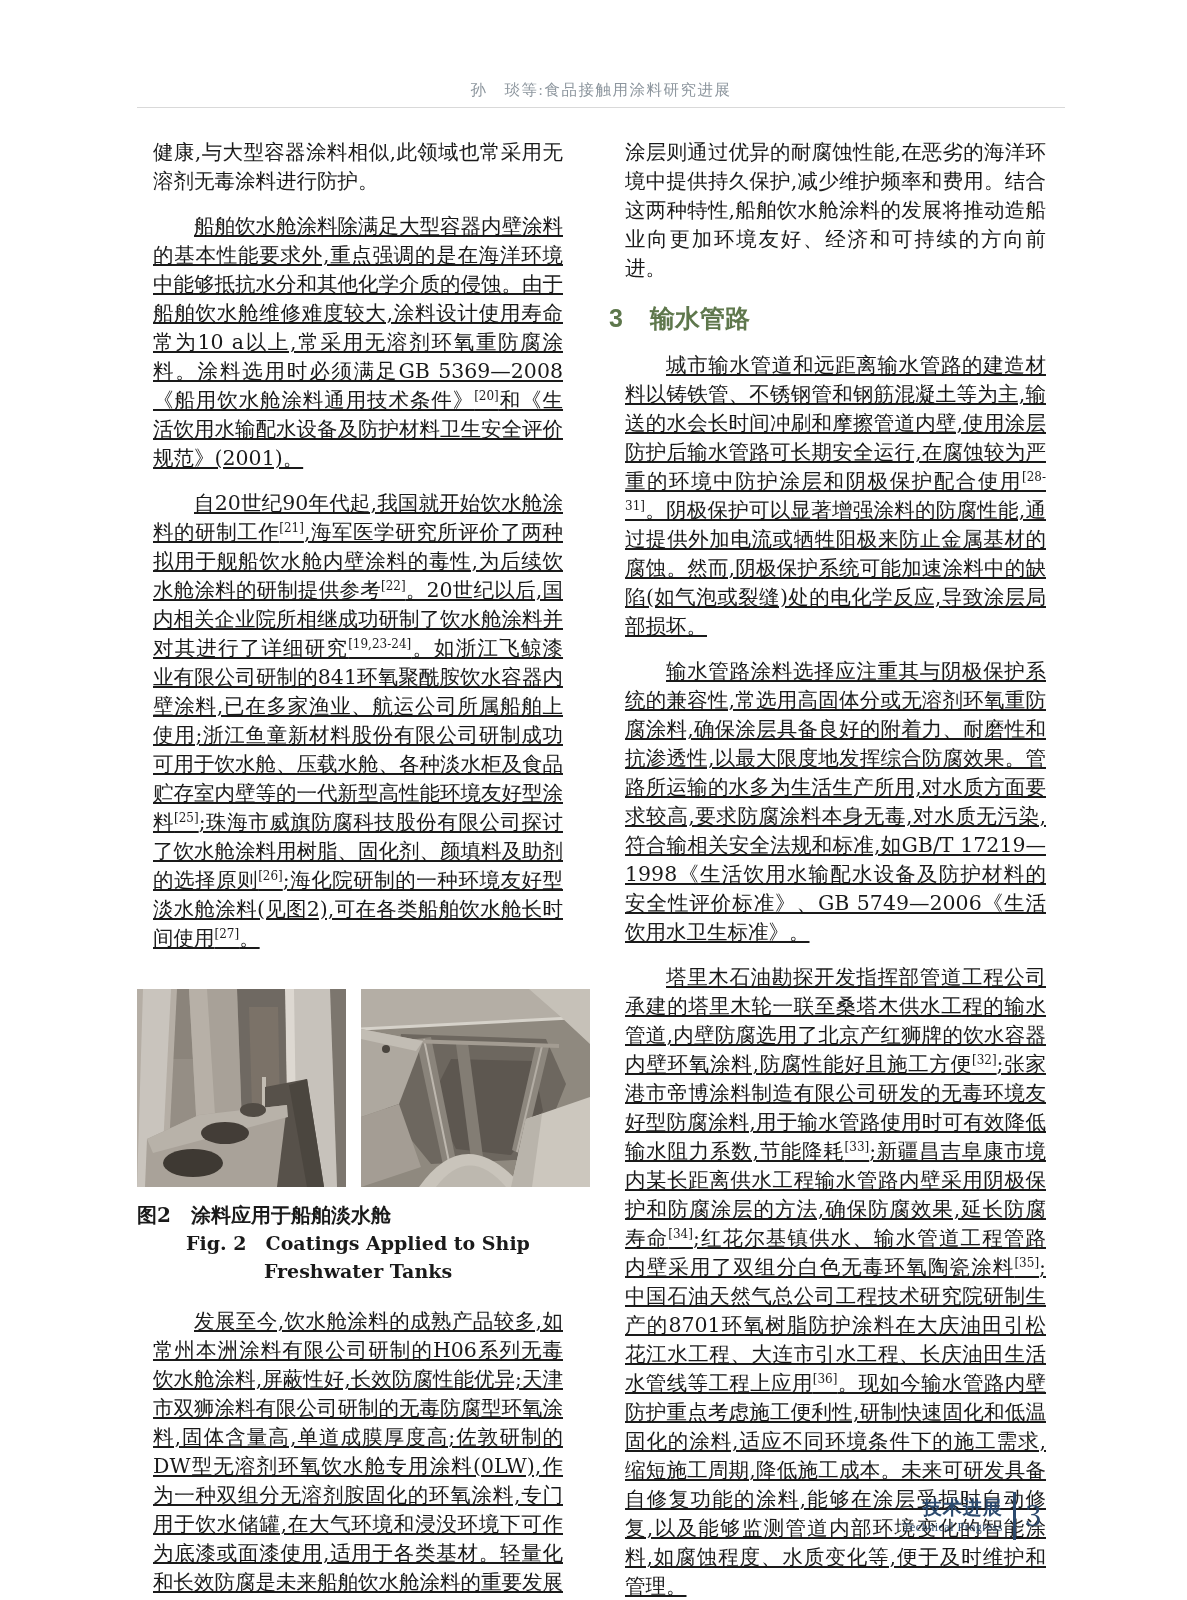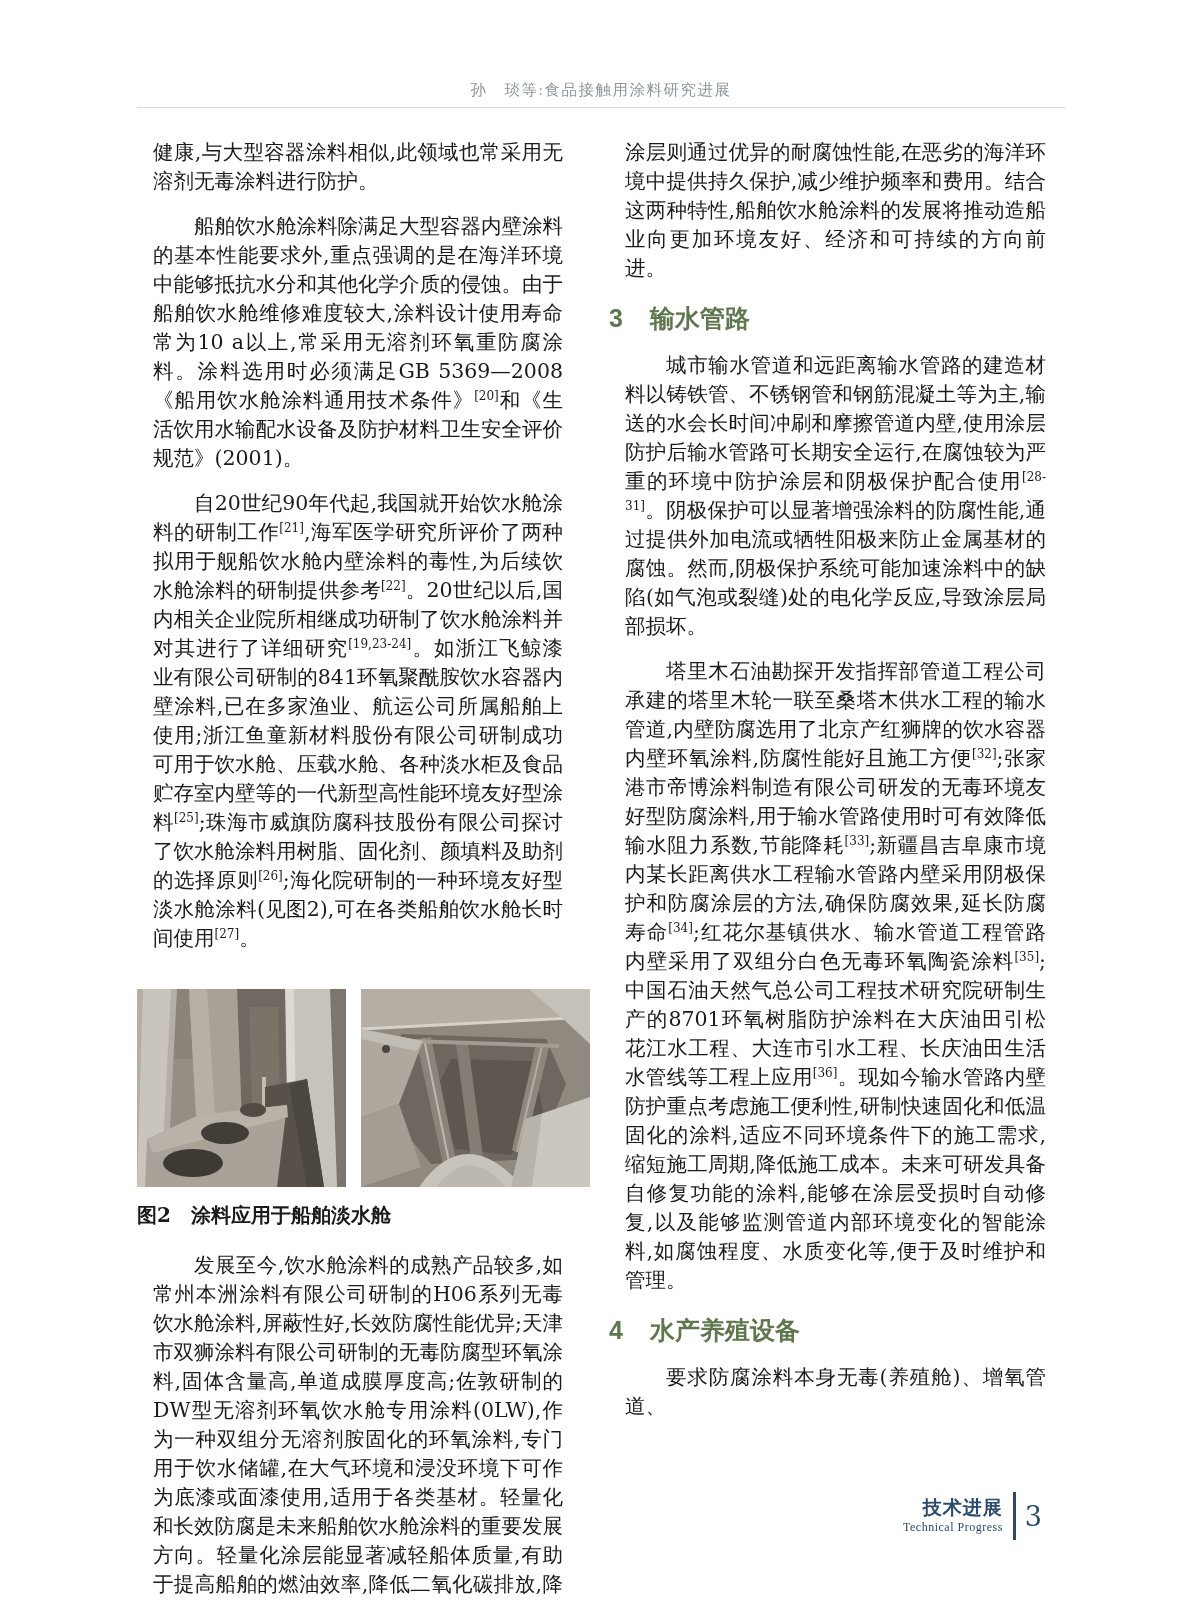--- a/index.html
+++ b/index.html
@@ -21,21 +21,21 @@
     font-family:Liberation Serif, serif;
   }
   .header-rule{
     position:absolute;top:107px;left:137px;width:928px;height:1px;
     background:#d9d9d9;
   }
   .col{position:absolute;top:122px;font-size:20.5px;line-height:29px;text-align:justify;}
   .col-left{left:137px;width:442px;}
   .col-right{left:609px;width:453px;}
   .para{margin:16px;}
-  .para.indent{text-indent:2em;}
+  .para.indent{text-indent:2em;text-decoration:underline;}
   sup.ref{font-size:12px;line-height:0;position:relative;top:-0.55em;vertical-align:baseline;}
   .section-heading{
     display:flex;align-items:baseline;
     margin:18px 0 14px 0;
     font-family:"Liberation Sans","DejaVu Sans",sans-serif;
     font-weight:bold;font-size:25px;line-height:34px;
     color:var(--section_heading);text-align:left;
   }
   .section-heading .num{margin-right:27px;}
   .figure-block{margin:36px 0 22px 0;}
@@ -122,33 +122,35 @@
         <polygon points="0,40 62,52 55,62 0,50" fill="#c2bdb4"></polygon>
         <polygon points="0,128 38,115 60,178 0,198" fill="#a49d94"></polygon>
         <path d="M58,198 Q105,132 162,198 Z" fill="#c9c4bb"></path>
         <path d="M75,198 Q108,155 145,198 Z" fill="#bdb8af"></path>
         <polygon points="150,198 165,130 229,108 229,198" fill="#ccc7be"></polygon>
         <polygon points="150,198 165,130 181,125 171,198" fill="#b9b4ab"></polygon>
         <circle cx="25" cy="60" r="4" fill="#4a453e"></circle>
       </svg>
     </div>
     <div class="figure-caption-cn">图2　涂料应用于船舶淡水舱</div>
+    <div class="figure-caption-en">Fig. 2　Coatings Applied to Ship Freshwater Tanks</div>
   </div>
 
   <p class="para indent">发展至今,饮水舱涂料的成熟产品较多,如常州本洲涂料有限公司研制的H06系列无毒饮水舱涂料,屏蔽性好,长效防腐性能优异;天津市双狮涂料有限公司研制的无毒防腐型环氧涂料,固体含量高,单道成膜厚度高;佐敦研制的DW型无溶剂环氧饮水舱专用涂料(0LW),作为一种双组分无溶剂胺固化的环氧涂料,专门用于饮水储罐,在大气环境和浸没环境下可作为底漆或面漆使用,适用于各类基材。轻量化和长效防腐是未来船舶饮水舱涂料的重要发展方向。轻量化涂层能显著减轻船体质量,有助于提高船舶的燃油效率,降低二氧化碳排放,降低运营成本。长效防腐</p>
 </div>
 
 <div class="col col-right">
   <p class="para">涂层则通过优异的耐腐蚀性能,在恶劣的海洋环境中提供持久保护,减少维护频率和费用。结合这两种特性,船舶饮水舱涂料的发展将推动造船业向更加环境友好、经济和可持续的方向前进。</p>
 
   <div class="section-heading">
     <span class="num">3</span>
     <span class="title">输水管路</span>
   </div>
   <p class="para indent">城市输水管道和远距离输水管路的建造材料以铸铁管、不锈钢管和钢筋混凝土等为主,输送的水会长时间冲刷和摩擦管道内壁,使用涂层防护后输水管路可长期安全运行,在腐蚀较为严重的环境中防护涂层和阴极保护配合使用<sup class="ref">[28-31]</sup>。阴极保护可以显著增强涂料的防腐性能,通过提供外加电流或牺牲阳极来防止金属基材的腐蚀。然而,阴极保护系统可能加速涂料中的缺陷(如气泡或裂缝)处的电化学反应,导致涂层局部损坏。</p>
+  <p class="para indent">输水管路涂料选择应注重其与阴极保护系统的兼容性,常选用高固体分或无溶剂环氧重防腐涂料,确保涂层具备良好的附着力、耐磨性和抗渗透性,以最大限度地发挥综合防腐效果。管路所运输的水多为生活生产所用,对水质方面要求较高,要求防腐涂料本身无毒,对水质无污染,符合输相关安全法规和标准,如GB/T 17219—1998《生活饮用水输配水设备及防护材料的安全性评价标准》、GB 5749—2006《生活饮用水卫生标准》。</p>
   <p class="para indent">塔里木石油勘探开发指挥部管道工程公司承建的塔里木轮一联至桑塔木供水工程的输水管道,内壁防腐选用了北京产红狮牌的饮水容器内壁环氧涂料,防腐性能好且施工方便<sup class="ref">[32]</sup>;张家港市帝博涂料制造有限公司研发的无毒环境友好型防腐涂料,用于输水管路使用时可有效降低输水阻力系数,节能降耗<sup class="ref">[33]</sup>;新疆昌吉阜康市境内某长距离供水工程输水管路内壁采用阴极保护和防腐涂层的方法,确保防腐效果,延长防腐寿命<sup class="ref">[34]</sup>;红花尔基镇供水、输水管道工程管路内壁采用了双组分白色无毒环氧陶瓷涂料<sup class="ref">[35]</sup>;中国石油天然气总公司工程技术研究院研制生产的8701环氧树脂防护涂料在大庆油田引松花江水工程、大连市引水工程、长庆油田生活水管线等工程上应用<sup class="ref">[36]</sup>。现如今输水管路内壁防护重点考虑施工便利性,研制快速固化和低温固化的涂料,适应不同环境条件下的施工需求,缩短施工周期,降低施工成本。未来可研发具备自修复功能的涂料,能够在涂层受损时自动修复,以及能够监测管道内部环境变化的智能涂料,如腐蚀程度、水质变化等,便于及时维护和管理。</p>
 
   <div class="section-heading">
     <span class="num">4</span>
     <span class="title">水产养殖设备</span>
   </div>
   <p class="para indent">要求防腐涂料本身无毒(养殖舱)、增氧管道、</p>
 </div>
 
 <div class="footer">

